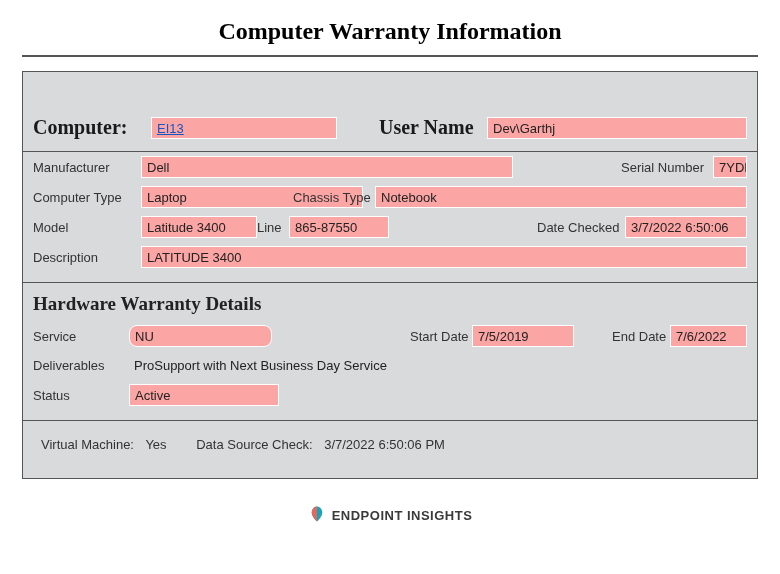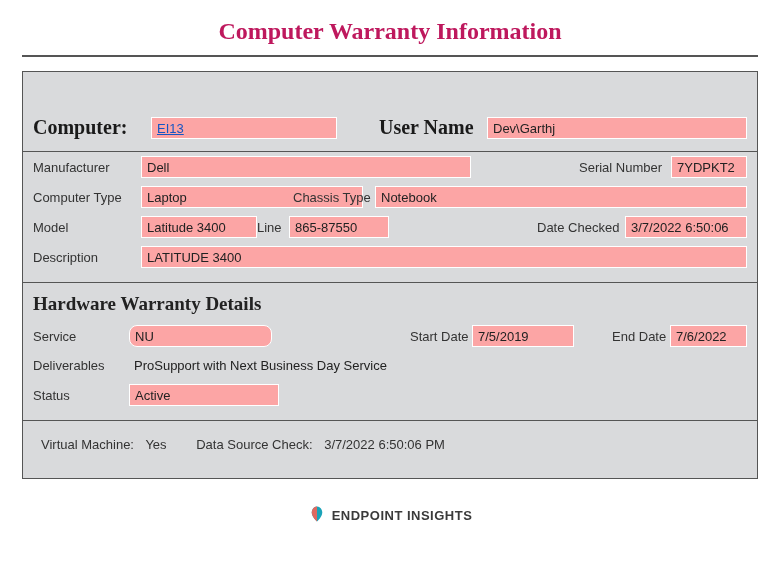--- a/index.html
+++ b/index.html
@@ -5,21 +5,21 @@
     * { box-sizing: border-box; margin: 0; padding: 0; }
     body {
       font-family: "Segoe UI", Arial, sans-serif;
       background: #fff;
       width: 780px;
       font-size: 13px;
       color: #222;
     }
     .page-title {
       text-align: center;
-      color: #be185d;
+      color: #000000;
       font-family: Georgia, "Times New Roman", serif;
       font-weight: bold;
       font-size: 24px;
       padding: 18px 0 10px 0;
     }
     .hr-thick {
       margin: 0 22px;
       border: none;
       border-top: 2px solid #555;
     }
@@ -91,21 +91,21 @@
       font-size: 13px;
       color: #3a3a3a;
     }
     .brand-logo svg { width: 18px; height: 18px; }
     
     .w-computer-lbl { width: 118px; }
     .w-computer-val { width: 186px; margin-right: 42px; }
     .w-username-lbl { width: 108px; }
     .w-username-val { flex: 1; }
     .w-lbl-sm { width: 108px; }
-    .w-val-md { width: 330px; }
+    .w-val-md { width: 372px; }
     .w-serial-lbl { width: 92px; margin-left: 108px; }
     .w-serial-val { width: 116px; flex:1; }
     .w-chassis-lbl { width: 82px; margin-left: -70px; }
     .w-chassis-val { width: 178px; flex:1;}
     .w-line-lbl { width: 32px; }
     .w-line-val { width: 100px; }
     .w-datechecked-lbl { width: 88px; margin-left: 148px; }
     .w-datechecked-val { flex:1; }
     .w-desc-val { flex:1; }
     .w-service-lbl { width: 96px; }

